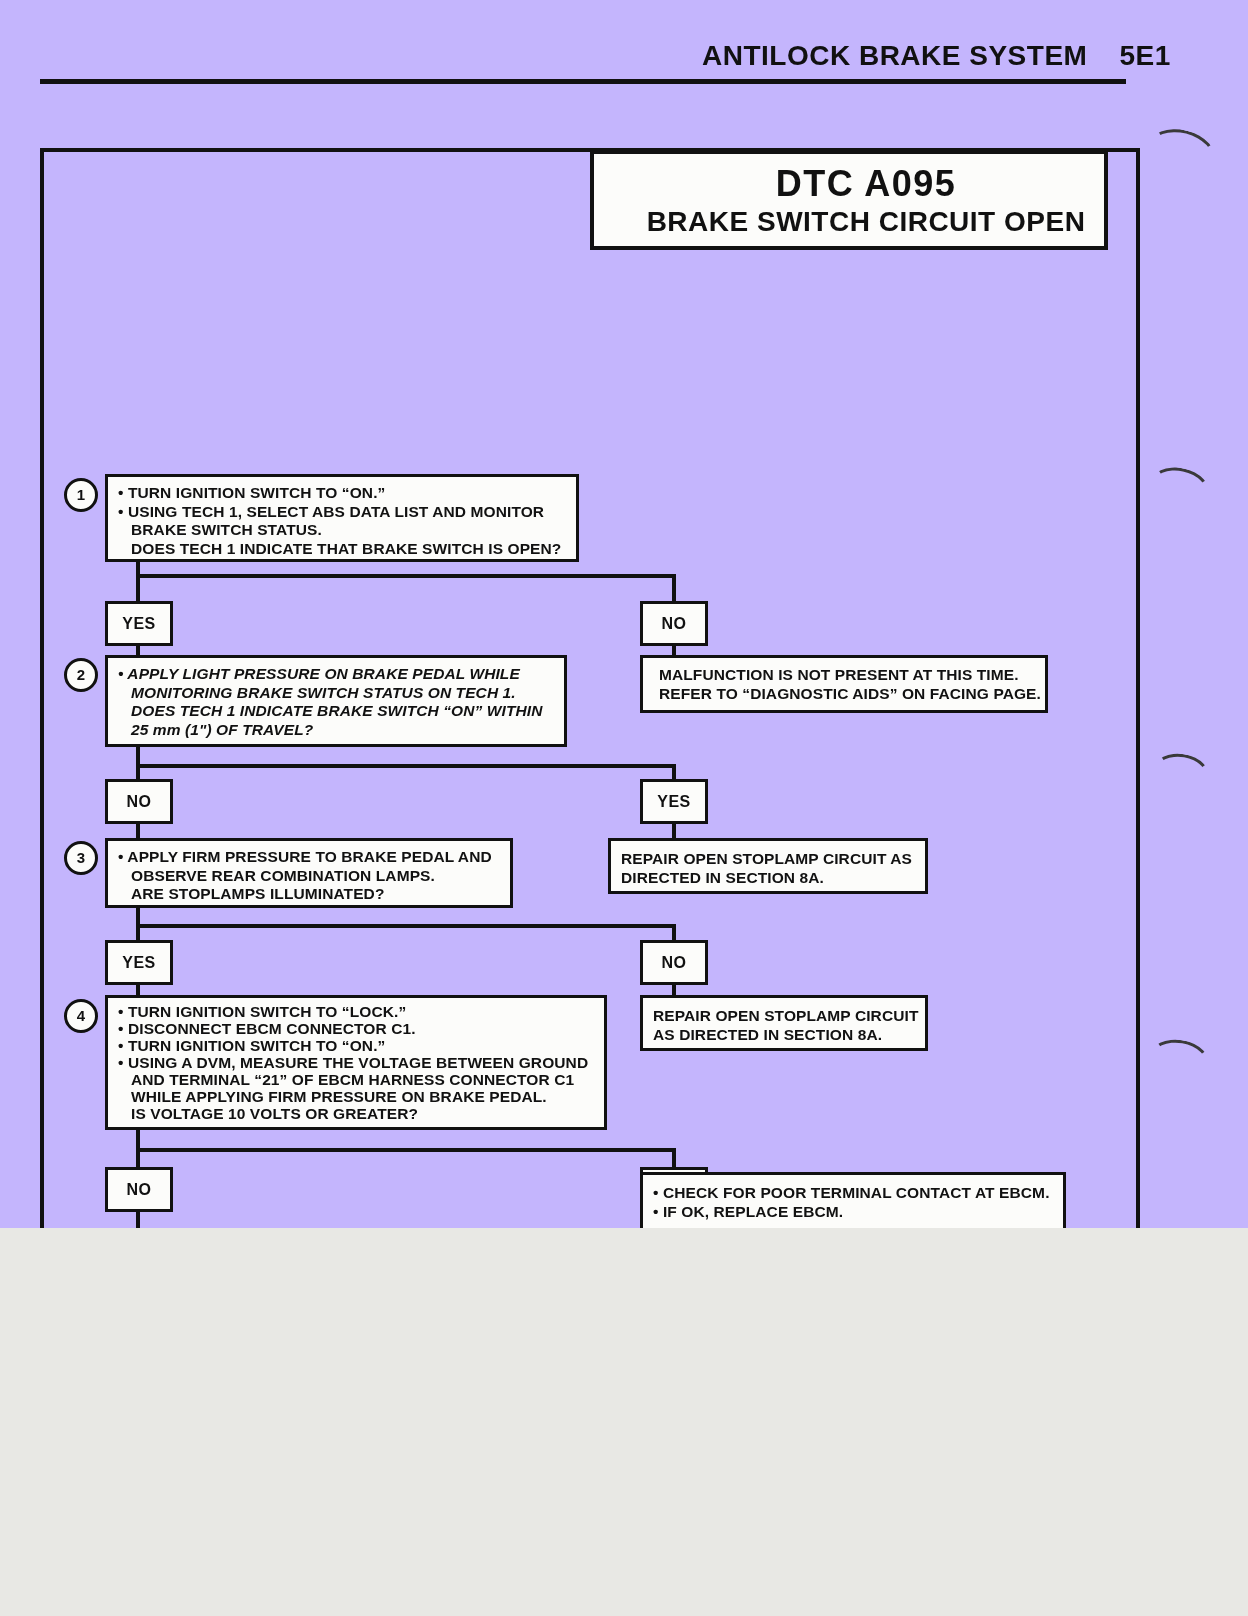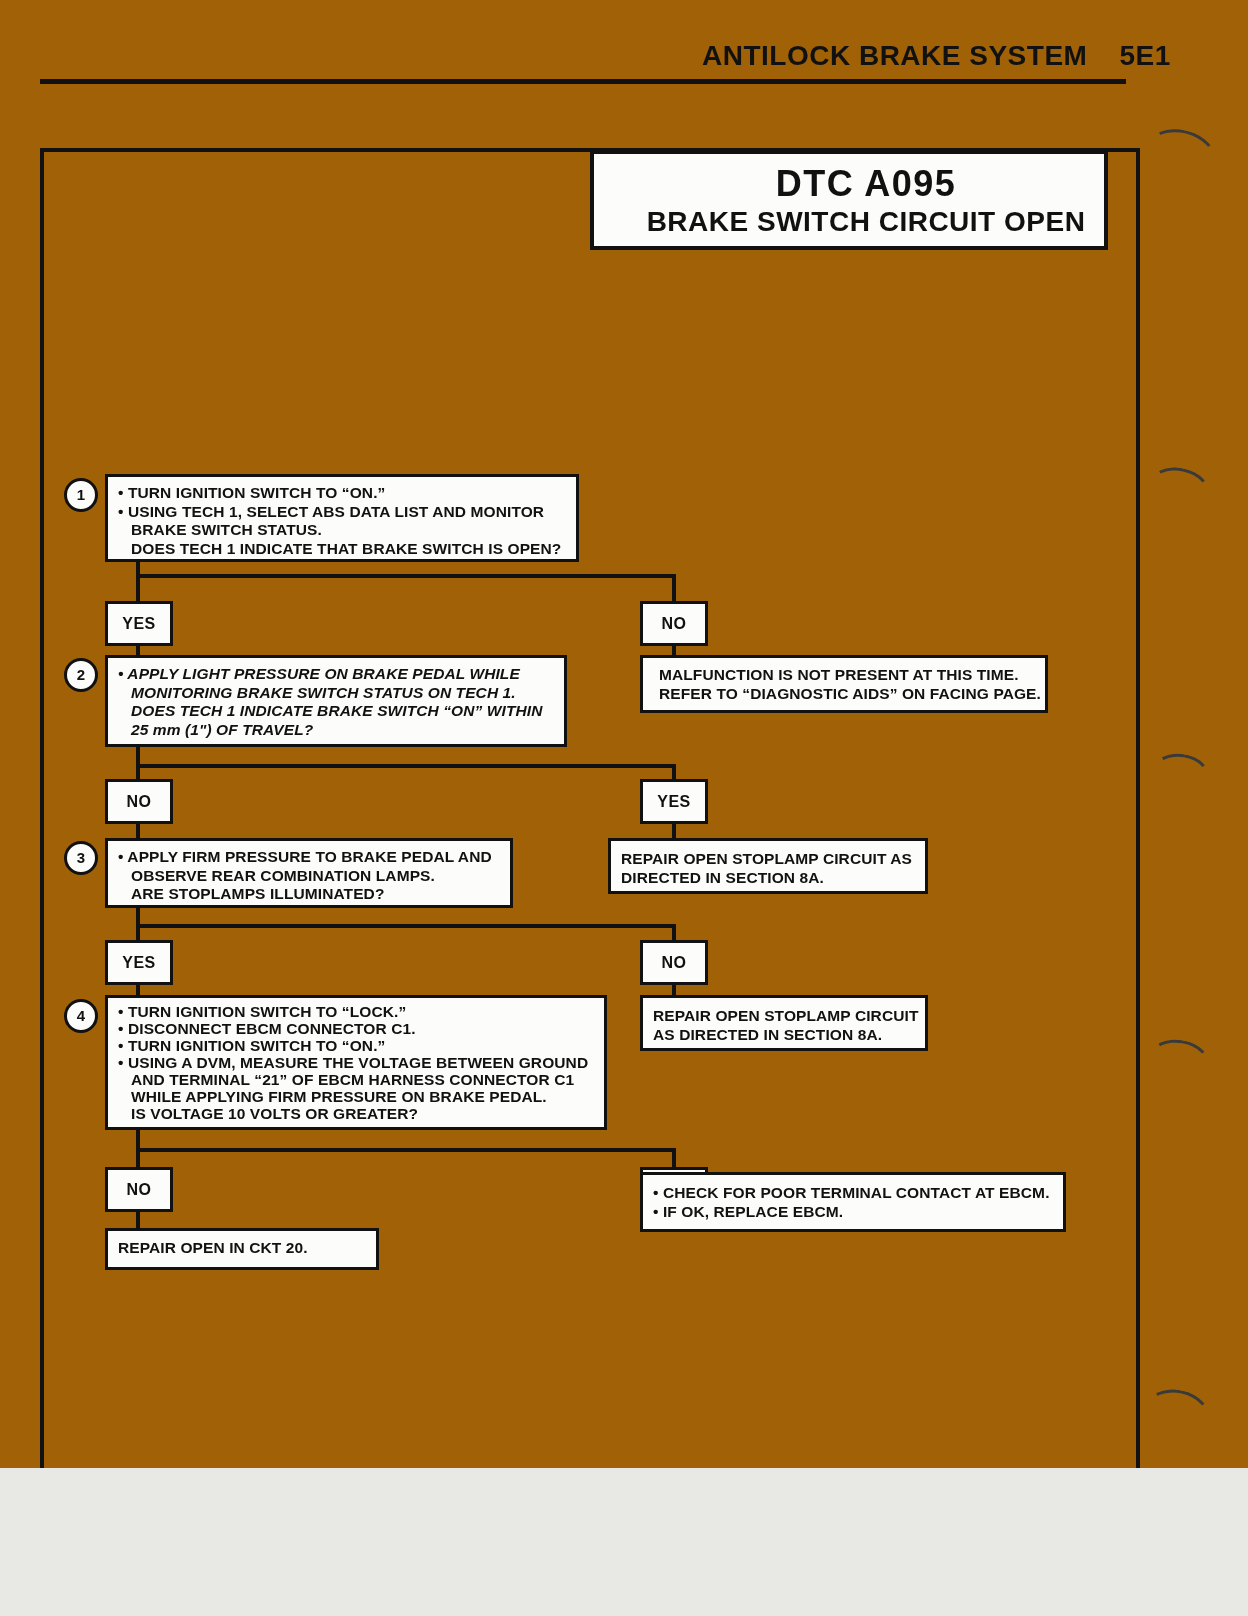--- a/index.html
+++ b/index.html
@@ -1,19 +1,19 @@
 <!DOCTYPE html>
 <html><head>
 <meta charset="utf-8">
 <style>
   html,body{margin:0;padding:0;background:#e8e8e4;}
   .page{
     position:relative;
-    width:1248px;height:1468px;
-    background:#a16207;
+    width:1248px;height:1228px;
+    background:#c4b5fd;
     font-family:"Liberation Sans",sans-serif;
     font-weight:bold;
     color:#111;
     overflow:hidden;
   }
   
   .hdr{position:absolute;left:702px;top:40px;display:flex;gap:32px;font-size:28px;letter-spacing:0.5px;white-space:nowrap;}
   .hdr-rule{position:absolute;left:40px;top:79px;width:1086px;height:5px;background:#111;}
   
   .frame{position:absolute;left:40px;top:148px;width:1100px;height:1420px;border:4px solid #111;box-sizing:border-box;}

